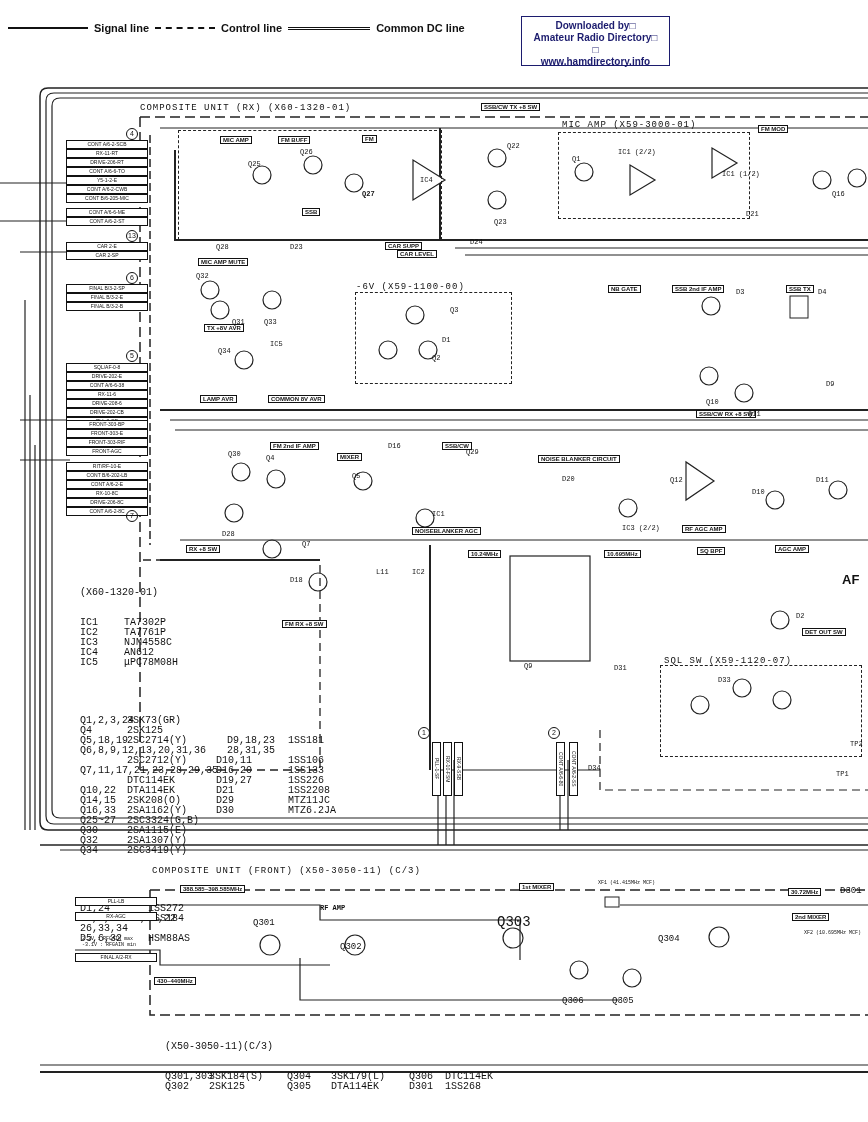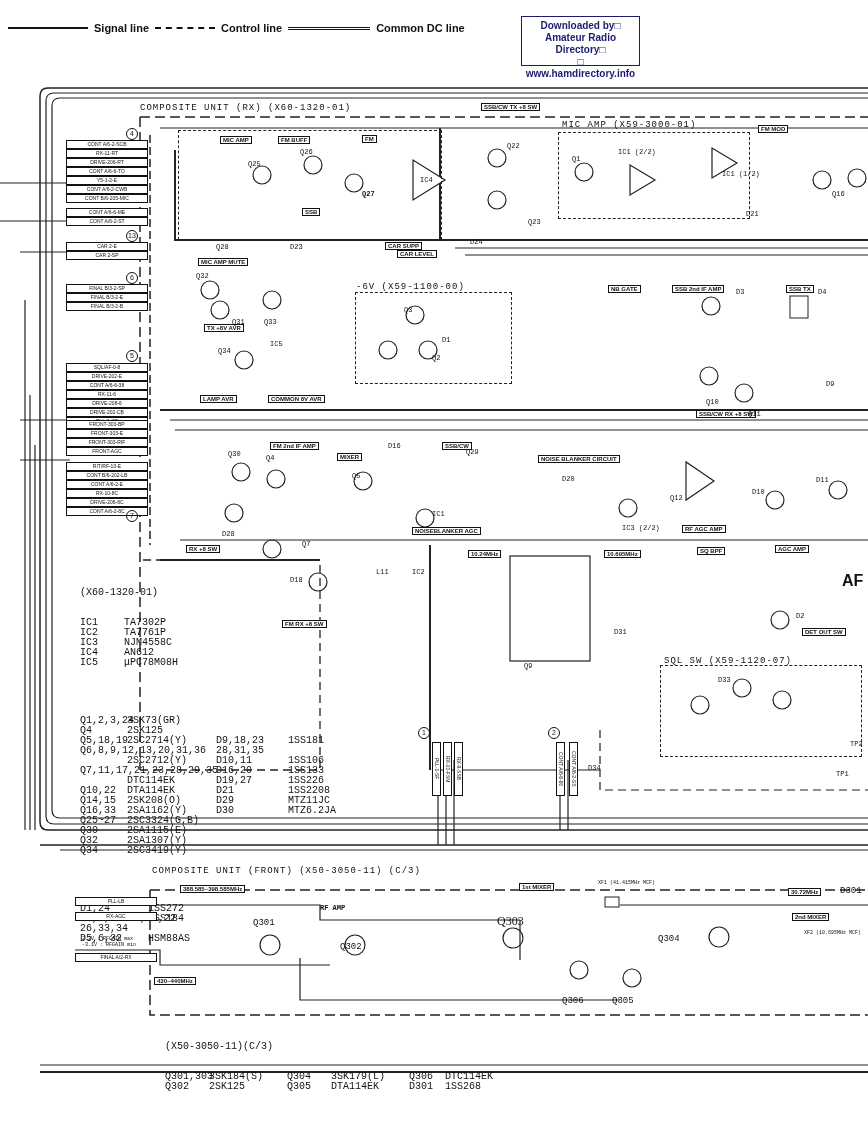--- a/index.html
+++ b/index.html
@@ -3,21 +3,21 @@
 <meta charset="utf-8">
 <style>
   html,body{margin:0;padding:0;background:#fff;}
   body{width:868px;height:1122px;position:relative;overflow:hidden;font-family:"Liberation Sans",sans-serif;color:#111;}
   .abs{position:absolute;}
   .legend{top:22px;left:8px;font-size:11px;font-weight:bold;white-space:nowrap;display:flex;align-items:center;}
   .legend .ln{display:inline-block;height:0;vertical-align:middle;}
   .legend .sig{width:80px;border-top:2px solid #111;margin-right:6px;}
   .legend .ctl{width:60px;border-top:2px dashed #111;margin:0 6px;}
   .legend .dc{width:82px;border-top:3px double #111;margin:0 6px;}
-  .dlbox{top:16px;left:521px;width:119px;height:50px;border:1px solid #1c1c6e;color:#1c1c6e;font-size:10px;font-weight:bold;text-align:center;line-height:12px;padding-top:3px;box-sizing:border-box;}
+  .dlbox{top:16px;left:521px;width:149px;height:50px;border:1px solid #1c1c6e;color:#1c1c6e;font-size:10px;font-weight:bold;text-align:center;line-height:12px;padding-top:3px;box-sizing:border-box;}
   .unit-title{font-family:"Liberation Mono",monospace;font-size:9px;letter-spacing:1px;white-space:nowrap;}
   .block{border:1.5px dashed #222;}
   .tag{font-size:6px;border:1px solid #111;padding:0 2px;white-space:nowrap;font-family:"Liberation Sans",sans-serif;font-weight:bold;background:#fff;}
   .conn{font-size:5px;border:1px solid #111;width:80px;height:7px;line-height:7px;text-align:center;white-space:nowrap;overflow:hidden;background:#fff;}
   .pn{font-family:"Liberation Mono",monospace;font-size:10px;line-height:10px;white-space:pre;}
   .cnum{width:10px;height:10px;border:1px solid #111;border-radius:50%;font-size:7px;text-align:center;line-height:10px;}
   .lbl{font-size:7px;font-family:"Liberation Mono",monospace;white-space:nowrap;}
   svg{position:absolute;}
 </style>
 </head>
@@ -240,45 +240,45 @@
 <div class="abs tag" style="left:538px;top:455px;">NOISE BLANKER CIRCUIT</div>
 <div class="abs tag" style="left:412px;top:527px;">NOISEBLANKER AGC</div>
 <div class="abs tag" style="left:186px;top:545px;">RX +8 SW</div>
 <div class="abs tag" style="left:282px;top:620px;">FM RX +8 SW</div>
 <div class="abs tag" style="left:682px;top:525px;">RF AGC AMP</div>
 <div class="abs tag" style="left:775px;top:545px;">AGC AMP</div>
 <div class="abs tag" style="left:697px;top:547px;">SQ BPF</div>
 <div class="abs tag" style="left:802px;top:628px;">DET OUT SW</div>
 <div class="abs tag" style="left:468px;top:550px;">10.24MHz</div>
 <div class="abs tag" style="left:604px;top:550px;">10.695MHz</div>
-<div class="abs" style="left:842px;top:572px;font-size:16px;font-weight:bold;">AF</div>
+<div class="abs" style="left:842px;top:572px;font-size:13px;font-weight:bold;">AF</div>
 
 <div class="abs block" style="left:660px;top:665px;width:200px;height:90px;"></div>
 <div class="abs unit-title" style="left:664px;top:656px;">SQL SW (X59-1120-07)</div>
 
 <div class="abs lbl" style="left:248px;top:160px;">Q25</div>
 <div class="abs lbl" style="left:300px;top:148px;">Q26</div>
 <div class="abs lbl" style="left:362px;top:190px;font-weight:bold;">Q27</div>
 <div class="abs lbl" style="left:420px;top:176px;">IC4</div>
 <div class="abs lbl" style="left:507px;top:142px;">Q22</div>
-<div class="abs lbl" style="left:528px;top:218px;">Q23</div>
+<div class="abs lbl" style="left:494px;top:218px;">Q23</div>
 <div class="abs lbl" style="left:216px;top:243px;">Q28</div>
 <div class="abs lbl" style="left:290px;top:243px;">D23</div>
 <div class="abs lbl" style="left:470px;top:238px;">D24</div>
 <div class="abs lbl" style="left:572px;top:155px;">Q1</div>
 <div class="abs lbl" style="left:618px;top:148px;">IC1 (2/2)</div>
 <div class="abs lbl" style="left:722px;top:170px;">IC1 (1/2)</div>
 <div class="abs lbl" style="left:832px;top:190px;">Q16</div>
 <div class="abs lbl" style="left:746px;top:210px;">D21</div>
 <div class="abs lbl" style="left:196px;top:272px;">Q32</div>
 <div class="abs lbl" style="left:232px;top:318px;">Q31</div>
 <div class="abs lbl" style="left:264px;top:318px;">Q33</div>
 <div class="abs lbl" style="left:270px;top:340px;">IC5</div>
 <div class="abs lbl" style="left:218px;top:347px;">Q34</div>
-<div class="abs lbl" style="left:404px;top:306px;">Q3</div>
+<div class="abs lbl" style="left:450px;top:306px;">Q3</div>
 <div class="abs lbl" style="left:432px;top:354px;">Q2</div>
 <div class="abs lbl" style="left:442px;top:336px;">D1</div>
 <div class="abs lbl" style="left:736px;top:288px;">D3</div>
 <div class="abs lbl" style="left:818px;top:288px;">D4</div>
 <div class="abs lbl" style="left:706px;top:398px;">Q10</div>
 <div class="abs lbl" style="left:748px;top:410px;">Q11</div>
 <div class="abs lbl" style="left:826px;top:380px;">D9</div>
 <div class="abs lbl" style="left:228px;top:450px;">Q30</div>
 <div class="abs lbl" style="left:266px;top:454px;">Q4</div>
 <div class="abs lbl" style="left:352px;top:472px;">Q5</div>
@@ -286,25 +286,25 @@
 <div class="abs lbl" style="left:432px;top:510px;">IC1</div>
 <div class="abs lbl" style="left:466px;top:448px;">Q29</div>
 <div class="abs lbl" style="left:222px;top:530px;">D28</div>
 <div class="abs lbl" style="left:302px;top:540px;">Q7</div>
 <div class="abs lbl" style="left:290px;top:576px;">D18</div>
 <div class="abs lbl" style="left:376px;top:568px;">L11</div>
 <div class="abs lbl" style="left:412px;top:568px;">IC2</div>
 <div class="abs lbl" style="left:524px;top:662px;">Q9</div>
 <div class="abs lbl" style="left:562px;top:475px;">D20</div>
 <div class="abs lbl" style="left:622px;top:524px;">IC3 (2/2)</div>
-<div class="abs lbl" style="left:670px;top:494px;">Q12</div>
+<div class="abs lbl" style="left:670px;top:476px;">Q12</div>
 <div class="abs lbl" style="left:752px;top:488px;">D10</div>
 <div class="abs lbl" style="left:816px;top:476px;">D11</div>
 <div class="abs lbl" style="left:796px;top:612px;">D2</div>
-<div class="abs lbl" style="left:614px;top:628px;text-align:right;">D31</div>
+<div class="abs lbl" style="left:614px;top:664px;text-align:right;">D31</div>
 <div class="abs lbl" style="left:718px;top:676px;">D33</div>
 <div class="abs lbl" style="left:588px;top:764px;">D34</div>
 <div class="abs lbl" style="left:836px;top:770px;">TP1</div>
 <div class="abs lbl" style="left:850px;top:740px;">TP2</div>
 <div class="abs lbl" style="left:336px;top:674px;"></div>
 <div class="abs lbl" style="left:479px;top:510px;"></div>
 
 <div class="abs cnum" style="left:418px;top:727px;">1</div>
 <div class="abs cnum" style="left:548px;top:727px;">2</div>
 <div class="abs" style="left:432px;top:742px;display:flex;gap:2px;">
@@ -342,21 +342,21 @@
     <span>Q34</span><span>2SC3419(Y)</span>
   </div>
   <div style="height:8px"></div>
   <div style="display:grid;grid-template-columns:68px auto;">
     <span>D1,24</span><span>1SS272</span>
     <span style="white-space:normal;width:90px;">D3,4,12~15,17,22 26,33,34</span><span>1SS184</span>
     <span>D5,6,32</span><span>HSM88AS</span>
   </div>
 </div>
 <div class="abs pn" style="left:216px;top:736px;display:grid;grid-template-columns:72px auto;">
-  <span style="white-space:normal;width:70px;">D9,18,23 28,31,35</span><span>1SS181</span>
+  <span style="white-space:normal;width:70px;text-align:center;">D9,18,23 28,31,35</span><span>1SS181</span>
   <span>D10,11</span><span>1SS106</span>
   <span>D16,20</span><span>1SS133</span>
   <span>D19,27</span><span>1SS226</span>
   <span>D21</span><span>1SS2208</span>
   <span>D29</span><span>MTZ11JC</span>
   <span>D30</span><span>MTZ6.2JA</span>
 </div>
 
 <div class="abs unit-title" style="left:152px;top:866px;">COMPOSITE UNIT (FRONT) (X50-3050-11) (C/3)</div>
 <div class="abs tag" style="left:180px;top:885px;">388.585~398.585MHz</div>
@@ -371,21 +371,21 @@
 -3.1V : RFGAIN min</div>
 
 <div class="abs" style="left:75px;top:897px;">
   <div class="conn" style="margin-bottom:6px;">PLL-LB</div>
   <div class="conn" style="margin-bottom:32px;">RX-AGC</div>
   <div class="conn">FINAL A/2-RX</div>
 </div>
 
 <div class="abs lbl" style="left:253px;top:918px;font-size:9px;">Q301</div>
 <div class="abs lbl" style="left:340px;top:942px;font-size:9px;">Q302</div>
-<div class="abs lbl" style="left:497px;top:914px;font-size:12px;font-family:Liberation Serif, serif;">Q303</div>
+<div class="abs lbl" style="left:497px;top:914px;font-size:14px;">Q303</div>
 <div class="abs lbl" style="left:658px;top:934px;font-size:9px;">Q304</div>
 <div class="abs lbl" style="left:612px;top:996px;font-size:9px;">Q305</div>
 <div class="abs lbl" style="left:562px;top:996px;font-size:9px;">Q306</div>
 <div class="abs lbl" style="left:840px;top:886px;font-size:9px;">D301</div>
 
 <div class="abs pn" style="left:165px;top:1022px;">
   <div>(X50-3050-11)(C/3)</div>
   <div style="display:grid;grid-template-columns:44px 78px 44px 78px 36px auto;">
     <span>Q301,303</span><span>3SK184(S)</span>
     <span>Q304</span><span>3SK179(L)</span>

